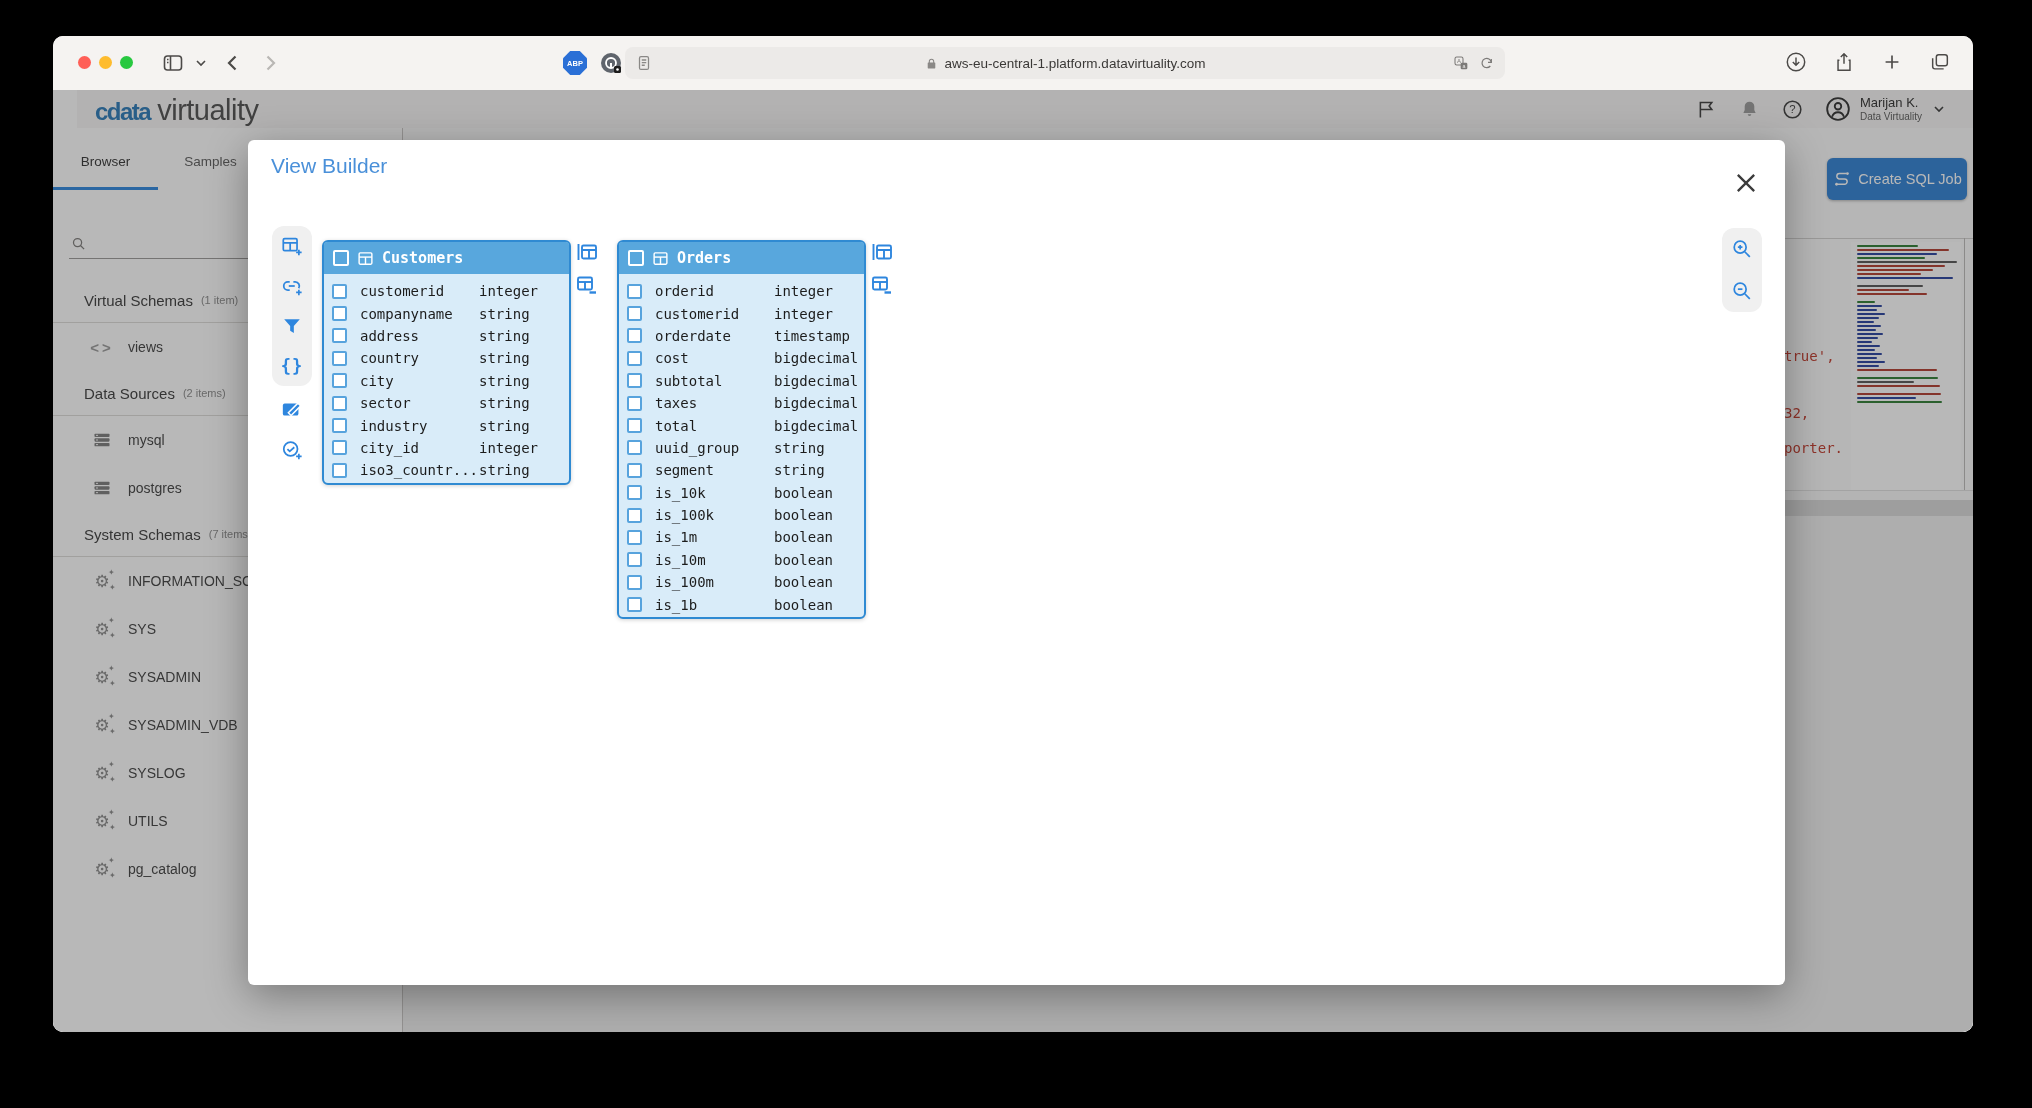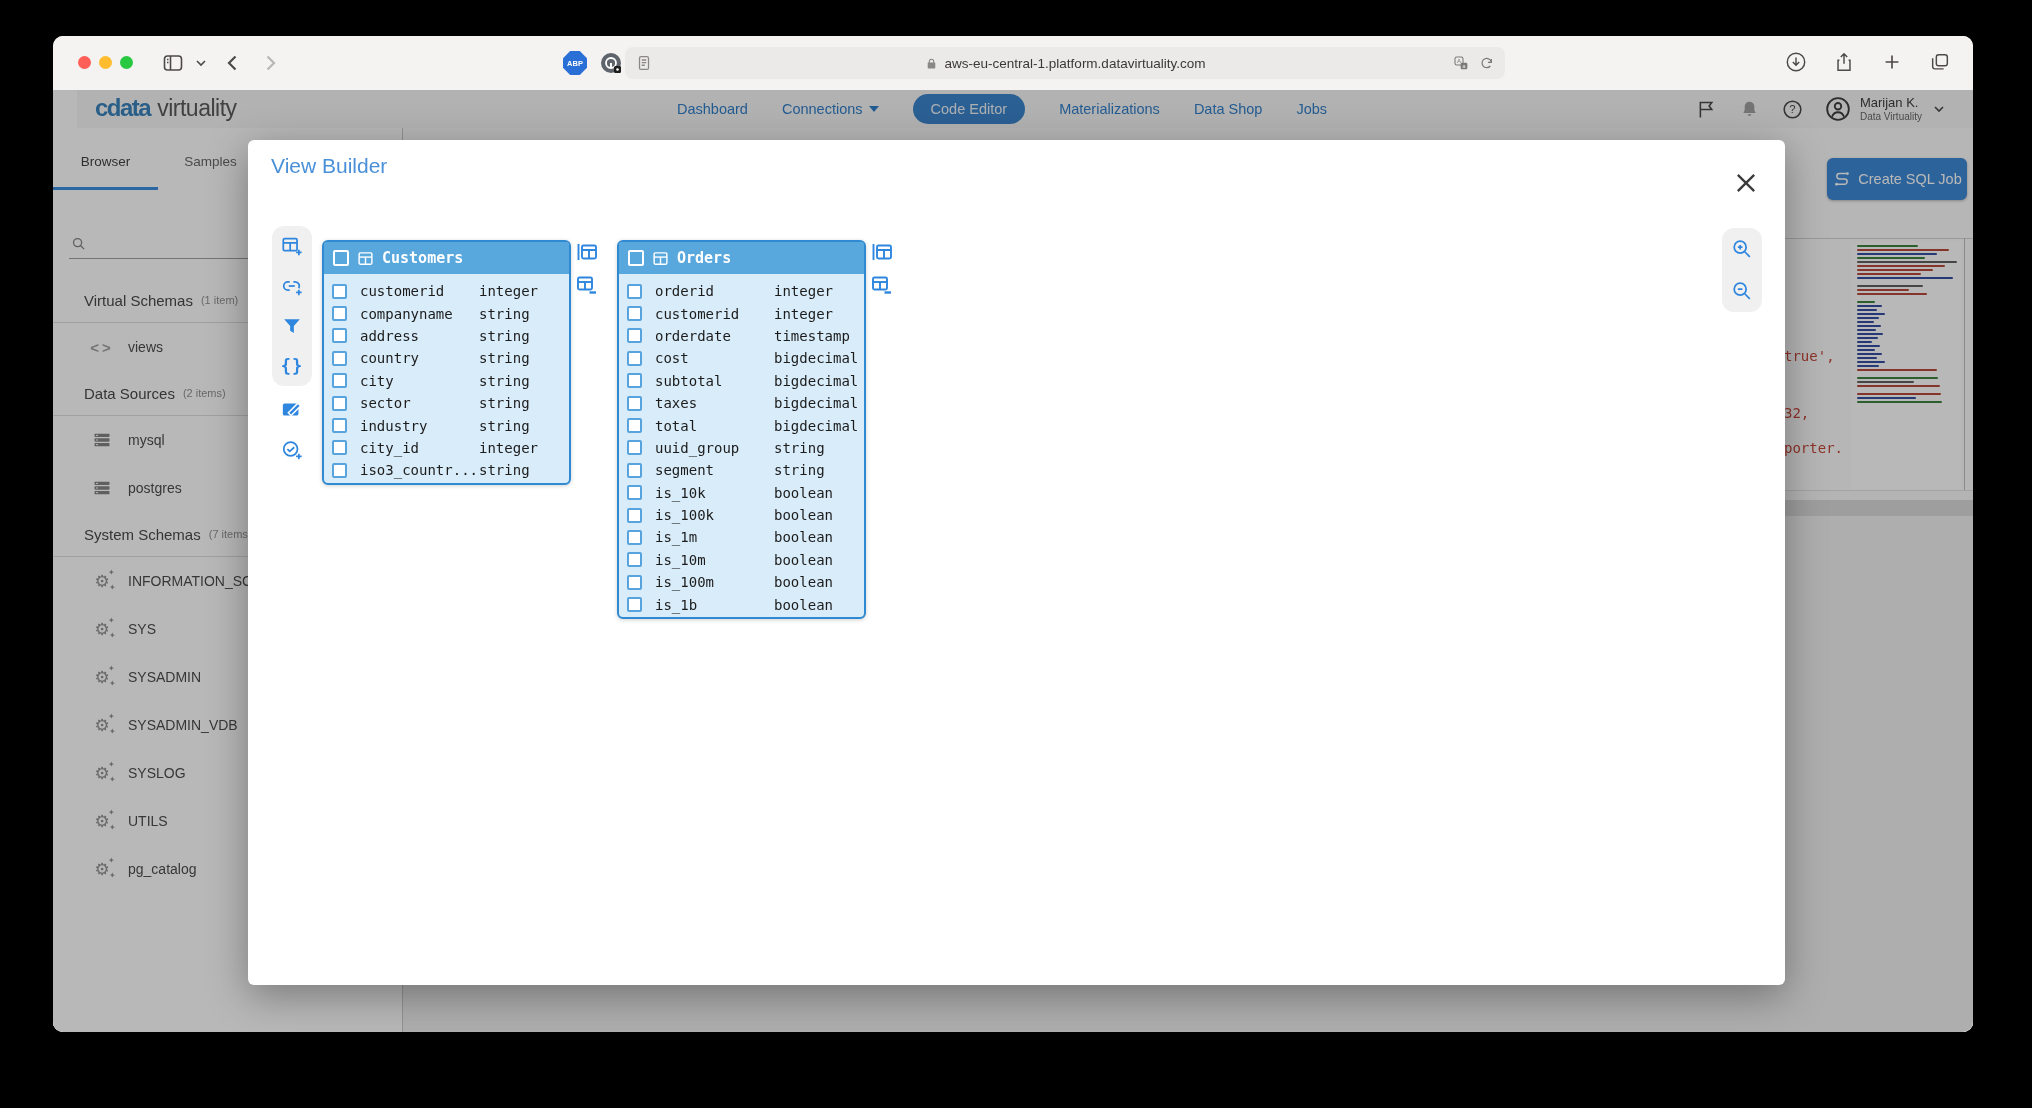--- a/index.html
+++ b/index.html
@@ -25,21 +25,21 @@
   .url-right{position:absolute;right:10px;top:8px;display:flex;gap:10px;color:#7c7a78;}
   .url-right svg{width:16px;height:16px;}
   .chrome-right{position:absolute;right:22px;top:15px;display:flex;gap:26px;color:#4c4a48;}
   .chrome-right .ci{width:22px;height:22px;}
   
   .app{position:absolute;left:0;top:54px;right:0;bottom:0;background:#fff;}
   .dim{position:absolute;inset:0;background:rgba(38,38,40,.33);z-index:40;}
   .app-header{position:absolute;left:0;top:0;right:0;height:38px;background:#f8f7f6;border-bottom:1px solid #e2e0de;margin-left:24px;}
   .logo{position:absolute;left:18px;top:4px;display:flex;align-items:baseline;gap:7px;}
   .logo .p1{color:#2a7ab8;font-weight:800;font-size:24px;letter-spacing:-1.5px;}
-  .logo .p2{color:#4e4e4e;font-weight:300;font-size:23px;letter-spacing:-.5px;}
+  .logo .p2{color:#4e4e4e;font-weight:300;font-size:29px;letter-spacing:-.5px;}
   .nav{position:absolute;left:600px;top:0;height:38px;display:flex;align-items:center;gap:34px;}
   .nav-item{color:#2176c7;font-size:14.5px;font-weight:500;display:flex;align-items:center;gap:6px;cursor:pointer;}
   .nav-item.active{background:#2e7cc9;color:#eef3f8;padding:7px 18px;border-radius:16px;}
   .nav-caret{width:0;height:0;border-left:5px solid transparent;border-right:5px solid transparent;border-top:6px solid #2176c7;}
   .hdr-right{position:absolute;right:26px;top:0;height:38px;display:flex;align-items:center;gap:22px;}
   .hicon{width:21px;height:21px;color:#3d3d3d;}
   .hicon.bell{color:#9a9a9a;}
   .user{display:flex;align-items:center;gap:9px;}
   .avatar{width:26px;height:26px;color:#2f2f2f;}
   .uname{line-height:1.1;}
@@ -198,41 +198,20 @@
     </div>
   </div>
 
   <div class="app">
 
     <div class="app-header">
       <div class="logo">
         <span class="p1">cdata</span>
         <span class="p2">virtuality</span>
       </div>
-      <div class="nav" id="nav">
-            <div class="nav-item">
-              <span>Dashboard</span>
-            </div>
-            <div class="nav-item">
-              <span>Connections</span>
-              <span class="nav-caret"></span>
-            </div>
-            <div class="nav-item active">
-              <span>Code Editor</span>
-            </div>
-            <div class="nav-item">
-              <span>Materializations</span>
-            </div>
-            <div class="nav-item">
-              <span>Data Shop</span>
-            </div>
-            <div class="nav-item">
-              <span>Jobs</span>
-            </div>
-          </div>
       <div class="hdr-right">
         <svg class="hicon" viewBox="0 0 24 24" fill="none" stroke="currentColor" stroke-width="1.8">
               <path d="M5 21V4h13l-3 4 3 4H5"></path>
             </svg>
         <svg class="hicon bell" viewBox="0 0 24 24" fill="currentColor">
               <path d="M12 3a5.5 5.5 0 00-5.5 5.5v4.2L5 16h14l-1.5-3.3V8.5A5.5 5.5 0 0012 3z"></path>
               <path d="M10 17.5a2 2 0 004 0z"></path>
             </svg>
         <svg class="hicon" viewBox="0 0 24 24" fill="none" stroke="currentColor" stroke-width="1.8">
               <circle cx="12" cy="12" r="9.5"></circle>

